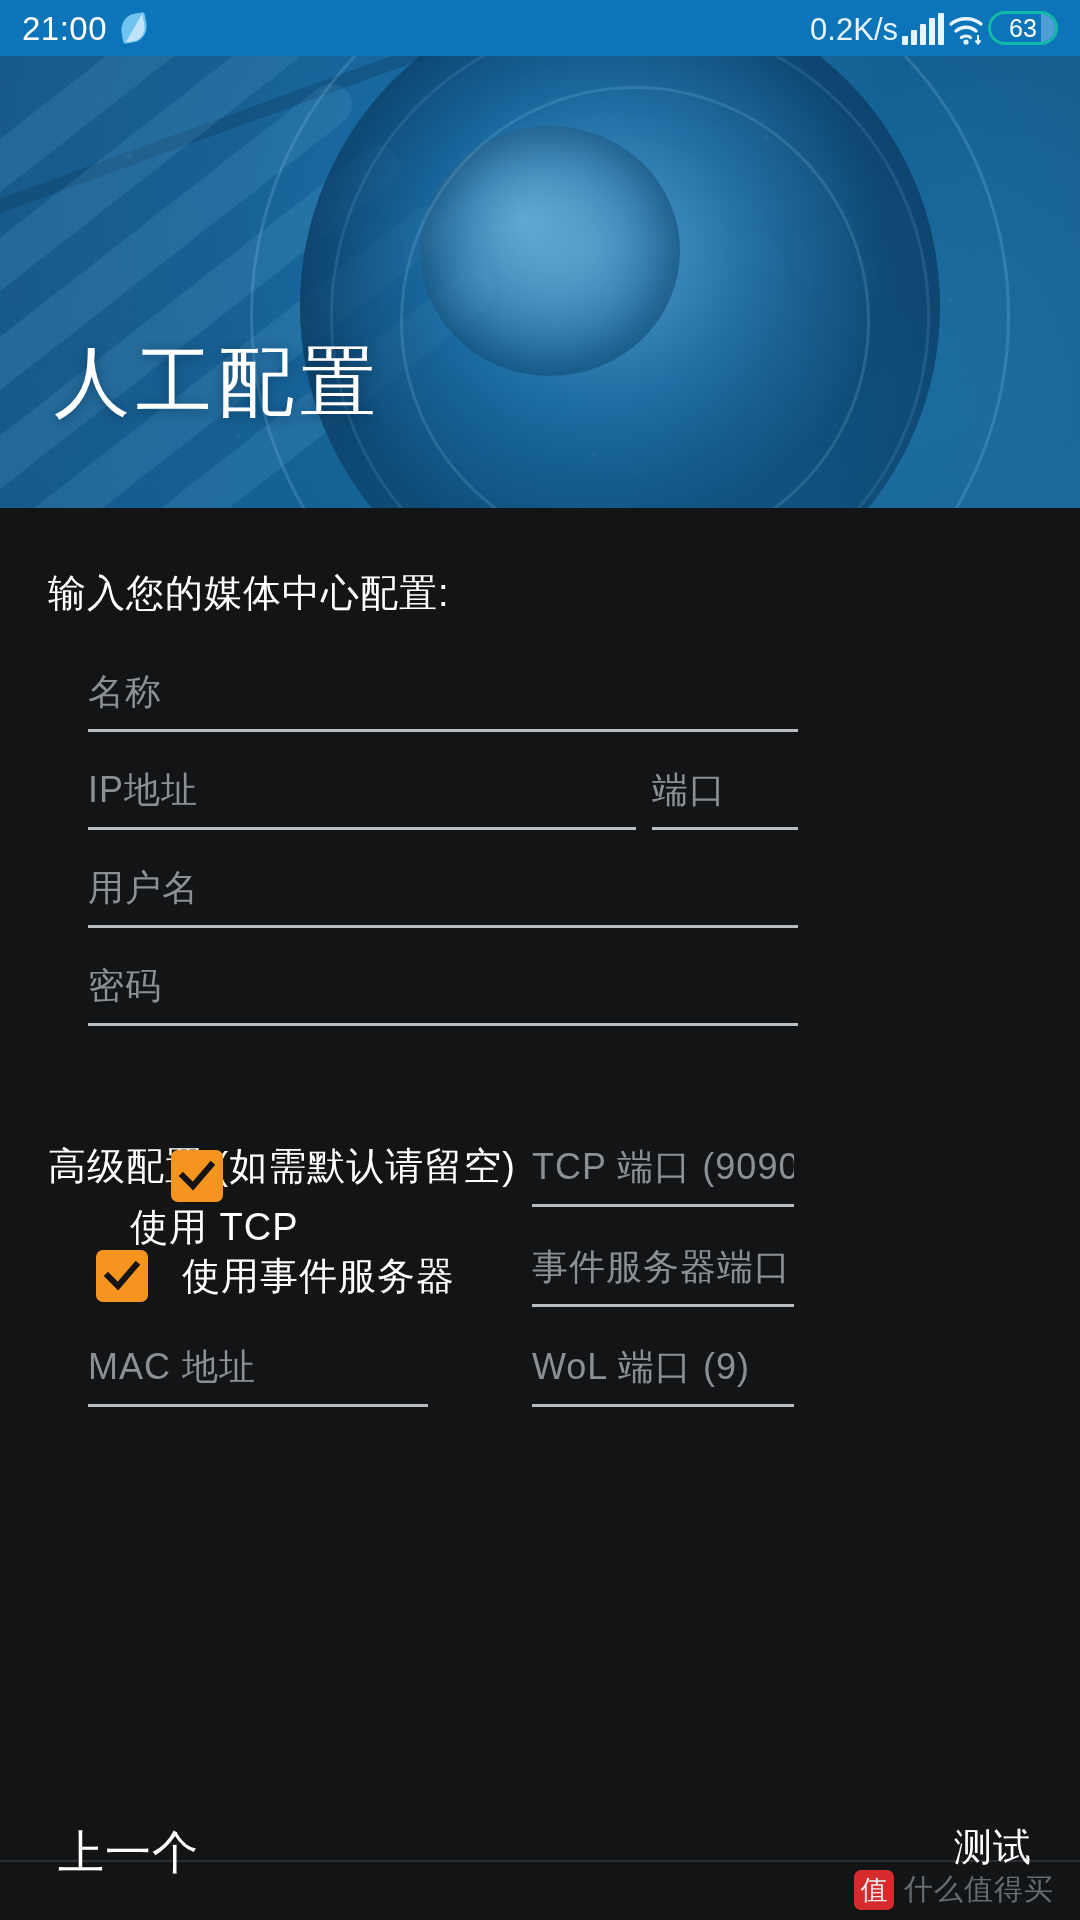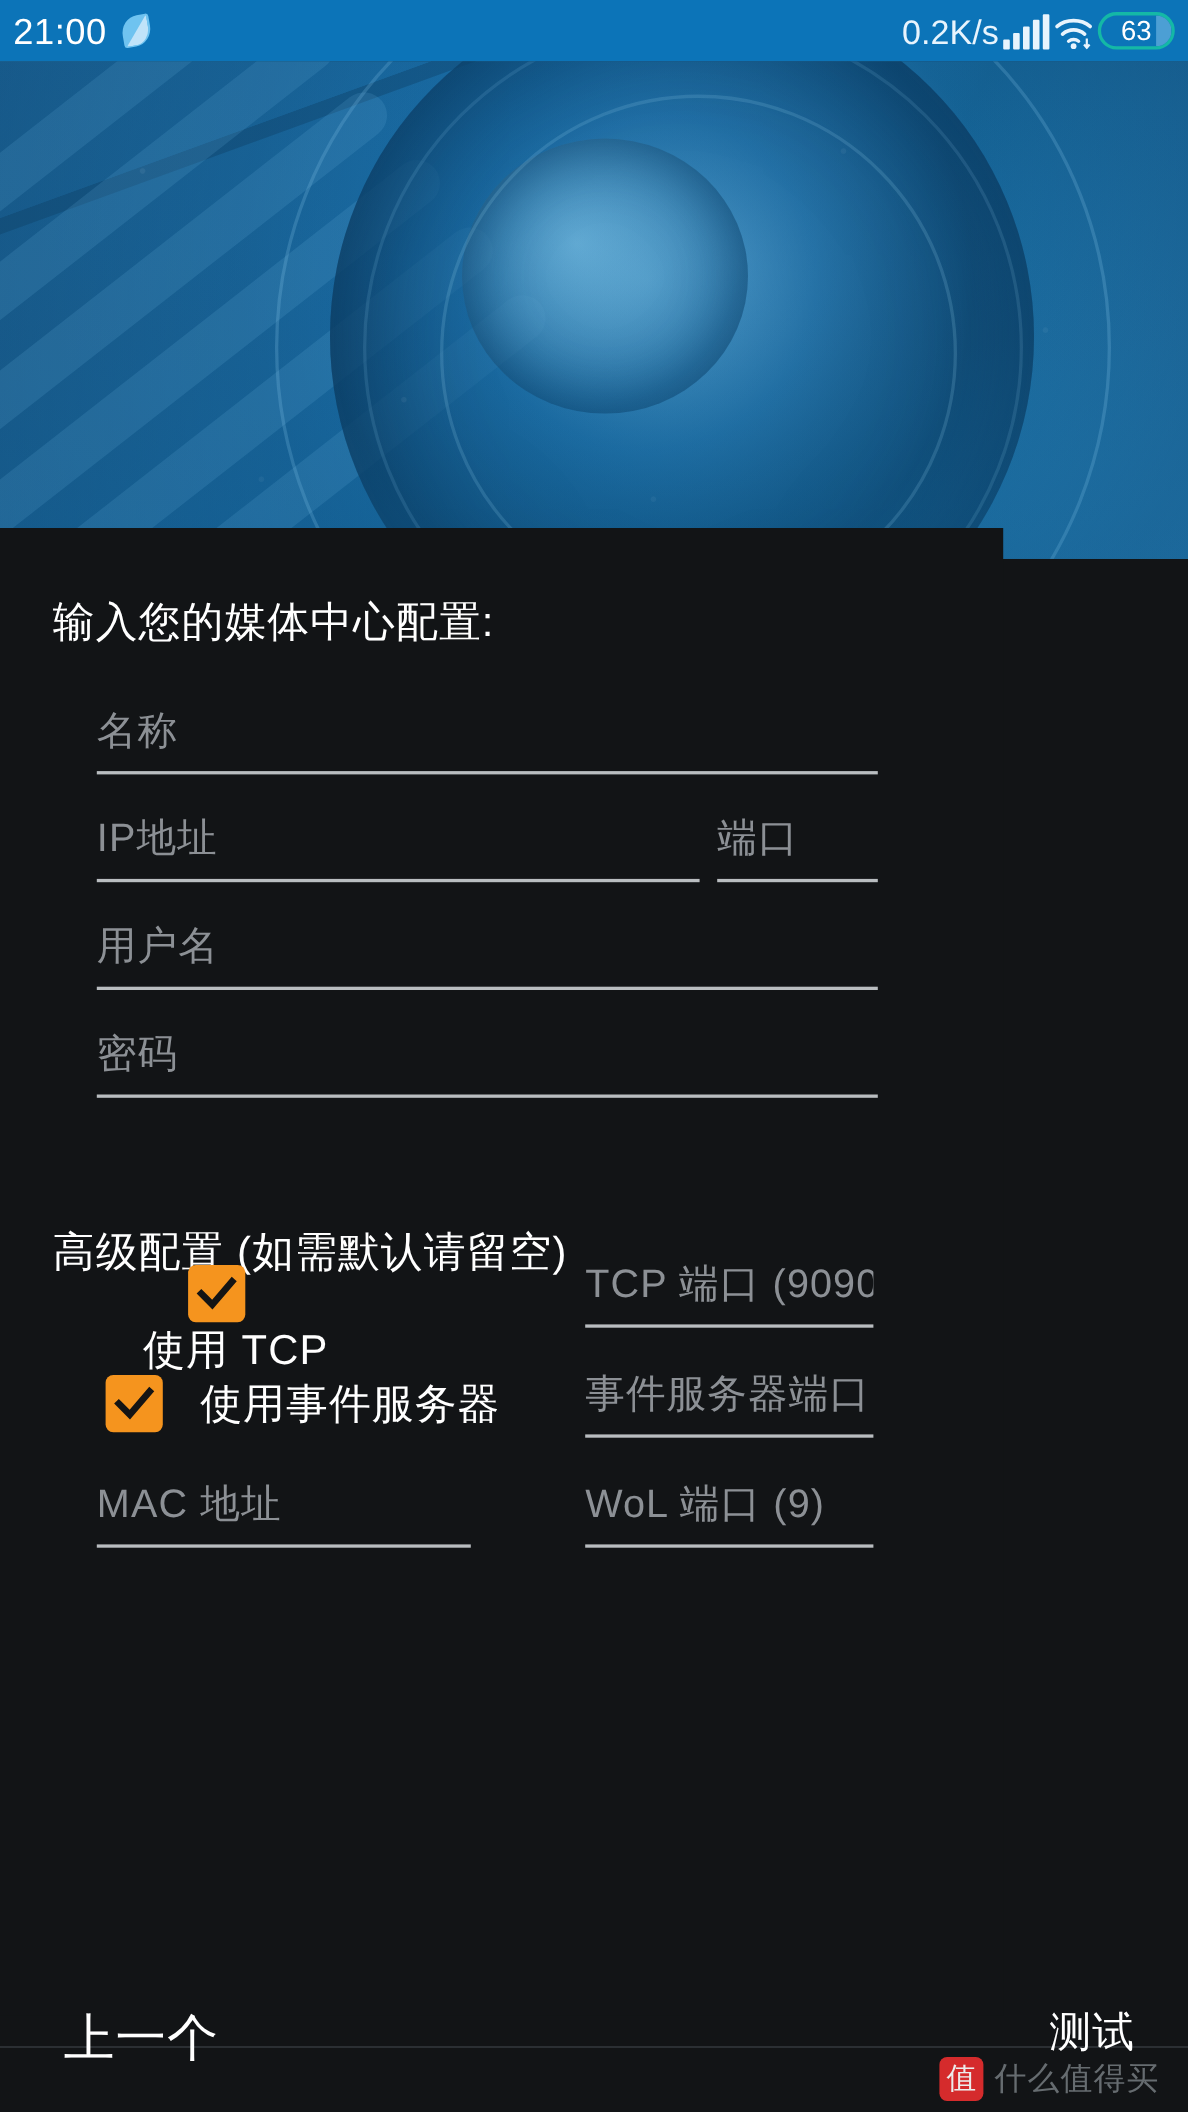--- a/index.html
+++ b/index.html
@@ -8,21 +8,21 @@
     background:#121416;
     font-family:"Liberation Sans","DejaVu Sans",sans-serif;
     overflow:hidden;
     position:relative;
   }
 
   
   .statusbar{
     position:absolute; top:0; left:0; width:1080px; height:56px;
     background:#0C74B8;
-    display:flex; align-items:center; padding:0 12px;
+    display:flex; align-items:center; padding:0 22px;
     color:#FFFFFF;
   }
   .sb-left{ display:flex; align-items:center; gap:14px; }
   .sb-clock{ font-size:33px; letter-spacing:0.5px; font-weight:400; line-height:1; }
   .sb-leaf{ width:26px; height:28px; position:relative; }
   .sb-leaf .l1{
     position:absolute; inset:0;
     background:#6FC3F0;
     border-radius:60% 10% 60% 10%;
     transform:rotate(-10deg);
@@ -126,21 +126,21 @@
   }
   .hero-title{
     position:absolute; left:54px; bottom:88px;
     font-size:76px; font-weight:300; color:#FFFFFF;
     letter-spacing:6px; line-height:1;
     text-shadow:0 2px 12px rgba(0,30,55,.45);
   }
 
   
   .content{
-    position:absolute; top:480px; left:0; width:912px; height:1352px;
+    position:absolute; top:508px; left:0; width:912px; height:1352px;
     background:#121416;
   }
   .section-label{
     position:absolute; left:48px; top:60px;
     font-size:38px; color:#FFFFFF; font-weight:400; letter-spacing:1px;
   }
 
   .field{ position:absolute; }
   .field .ph{
     font-size:36px; color:#8C9095; font-weight:400; letter-spacing:1px;
@@ -258,20 +258,21 @@
         <i></i>
         <i></i>
     </div>
     <div class="disc"></div>
     <div class="ring r1"></div>
     <div class="ring r2"></div>
     <div class="ring r3"></div>
     <div class="speckle"></div>
     <div class="hero-tint"></div>
   </div>
+  <div class="hero-title">人工配置</div>
 </div>
 
 <div class="content">
 
   <div class="section-label">输入您的媒体中心配置:</div>
 
   <div class="field f-ip">
     <span class="ph">IP地址</span>
     <div class="line"></div>
   </div>

